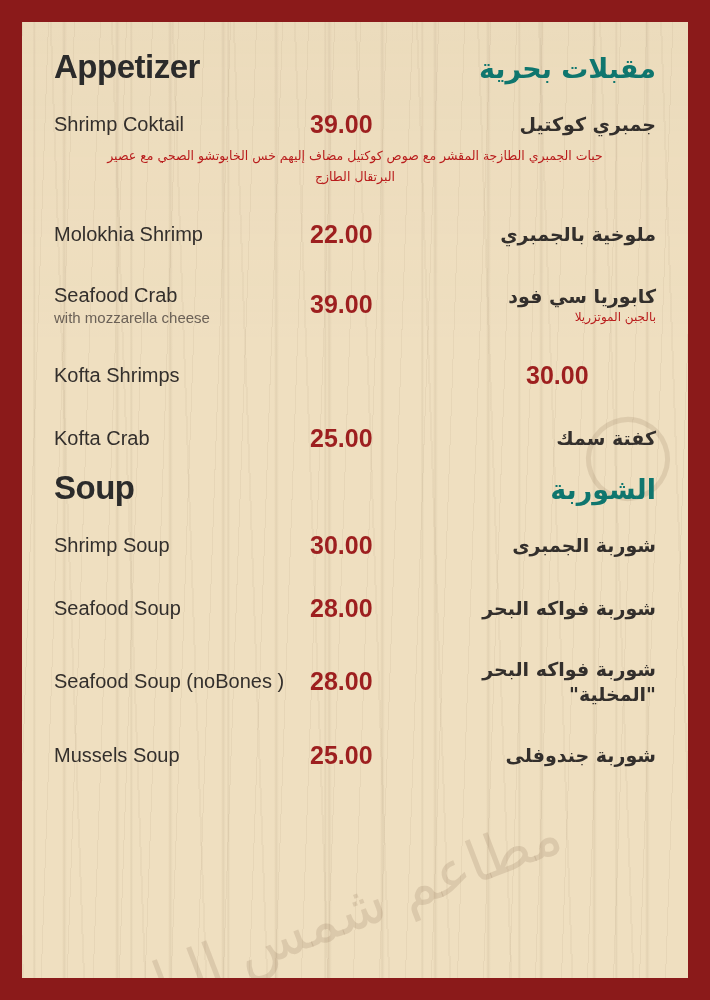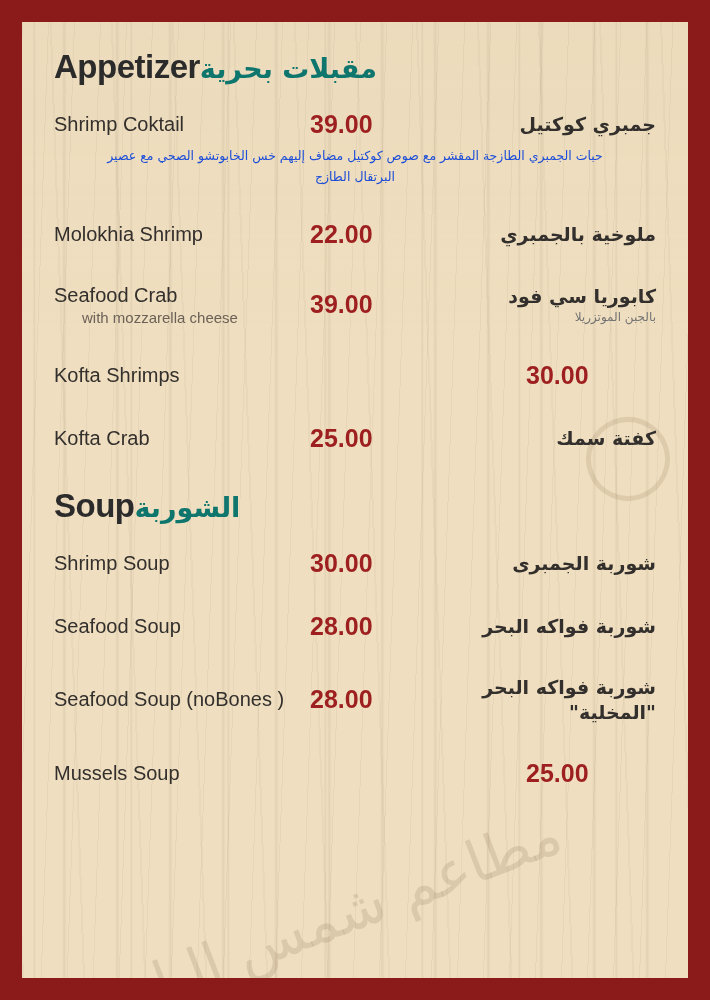--- a/index.html
+++ b/index.html
@@ -70,23 +70,24 @@
   }
   .content {
     position: relative;
     padding: 26px 32px 0 32px;
     height: 100%;
     box-sizing: border-box;
   }
   .section-head {
     display: flex;
     align-items: baseline;
+    justify-content: space-between;
     margin-bottom: 24px;
   }
-  .section-head.soup { margin-top: 34px; }
+  .section-head.soup { margin-top: 16px; }
   .sec-en {
     font-size: 33px;
     font-weight: bold;
     color: #2b2b2b;
     letter-spacing: -0.5px;
   }
   .sec-ar {
     font-size: 27px;
     font-weight: bold;
     color: #0f766e;
@@ -103,21 +104,20 @@
     flex: 0 0 255px;
     font-size: 20px;
     color: #332f2c;
     line-height: 1.25;
   }
   .item-en .sub {
     display: block;
     font-size: 15px;
     color: #6b6157;
     margin-top: 1px;
-    margin-left: 28px;
   }
   .item-price {
     flex: 0 0 130px;
     text-align: left;
     font-size: 25px;
     font-weight: bold;
     color: #9d1f1f;
   }
   .item-ar {
     flex: 0 0 215px;
@@ -126,28 +126,28 @@
     font-size: 19px;
     font-weight: bold;
     color: #332f2c;
     line-height: 1.3;
     font-family: "DejaVu Sans", sans-serif;
   }
   .item-ar .sub-ar {
     display: block;
     font-size: 12px;
     font-weight: normal;
-    color: #737373;
+    color: #b91c1c;
     margin-top: 1px;
   }
   .desc-ar {
     direction: rtl;
     text-align: center;
     font-size: 12.5px;
-    color: #1d4ed8;
+    color: #b91c1c;
     line-height: 1.7;
     margin: 6px 40px 10px 40px;
     font-family: "DejaVu Sans", sans-serif;
   }
   .gap-sm { height: 22px; }
   .gap-md { height: 28px; }
 </style>
 </head>
 <body>
 
@@ -261,16 +261,19 @@
       </div>
     </div>
 
     <div class="gap-md"></div>
 
     <div class="item">
       <div class="item-en">
         <span>Mussels Soup</span>
       </div>
       <div class="item-price">25.00</div>
+      <div class="item-ar">
+        <span>شوربة جندوفلى</span>
+      </div>
     </div>
 
   </div>
 </div>
 
 </body></html>

